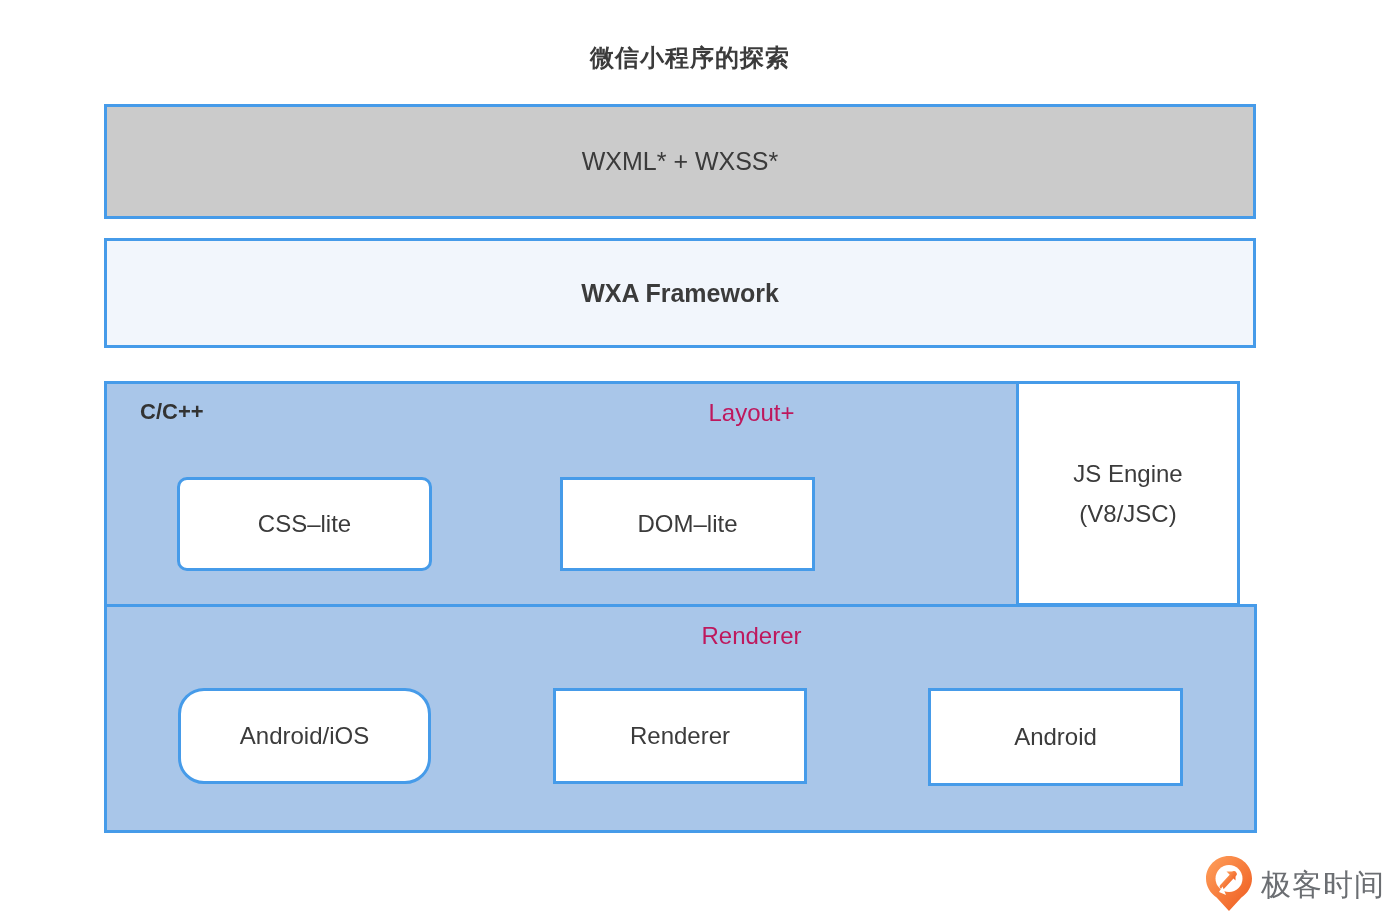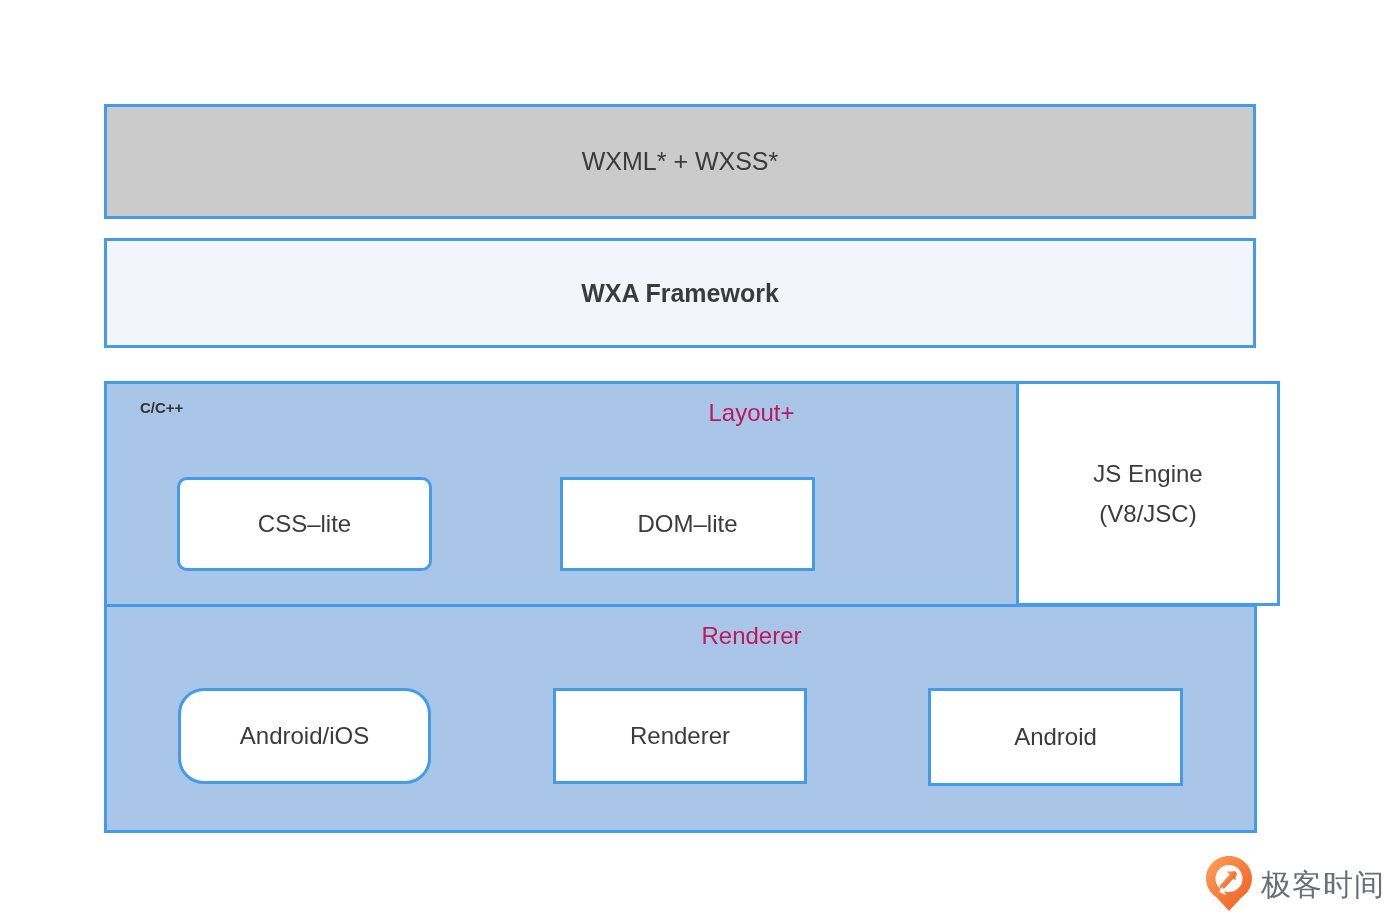--- a/index.html
+++ b/index.html
@@ -34,39 +34,39 @@
     color: #3b3b3b;
   }
   .band-markup { top: 104px; height: 115px; background: #cbcbcb; text-align: center; }
   .band-framework { top: 238px; height: 110px; background: #f2f6fc; font-weight: bold; }
   .native-box {
     left: 104px; top: 381px; width: 915px; height: 226px;
     background: #a9c6e9;
     border: 3px solid #469BE9;
   }
   .js-engine-box {
-    left: 1016px; top: 381px; width: 264px; height: 225px;
+    left: 1016px; top: 381px; width: 224px; height: 225px;
     background: #ffffff;
     border: 3px solid #469BE9;
     display: flex;
     flex-direction: column;
     align-items: center;
     justify-content: center;
     font-size: 24px;
     line-height: 40px;
     color: #3b3b3b;
   }
   .renderer-box {
     left: 104px; top: 604px; width: 1153px; height: 229px;
     background: #a9c6e9;
     border: 3px solid #469BE9;
   }
   .lang-label {
     left: 140px; top: 399px;
-    font-size: 15px;
+    font-size: 22px;
     font-weight: bold;
     color: #333333;
   }
   .center-label {
     left: 104px; width: 1295px;
     text-align: center;
     font-size: 24px;
     color: #be185d;
   }
   .layout-label { top: 399px; }
@@ -96,20 +96,21 @@
     color: #6b6e72;
     letter-spacing: 1px;
     white-space: nowrap;
   }
 </style>
 </head>
 <body>
 
 <div class="canvas">
 
+  <div class="abs page-title">微信小程序的探索</div>
 
   <div class="abs band band-markup">
     <span>WXML* + WXSS*</span>
   </div>
 
   <div class="abs band band-framework">
     <span>WXA Framework</span>
   </div>
 
   <div class="abs native-box"></div>

